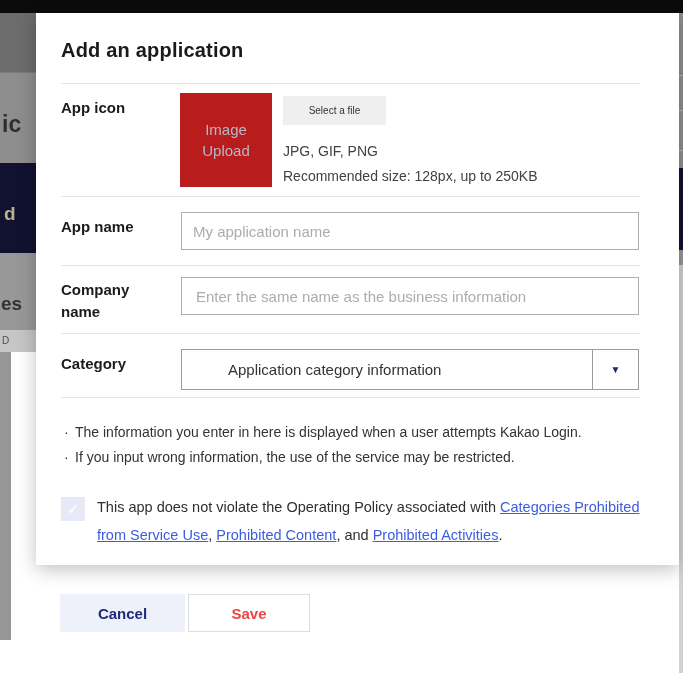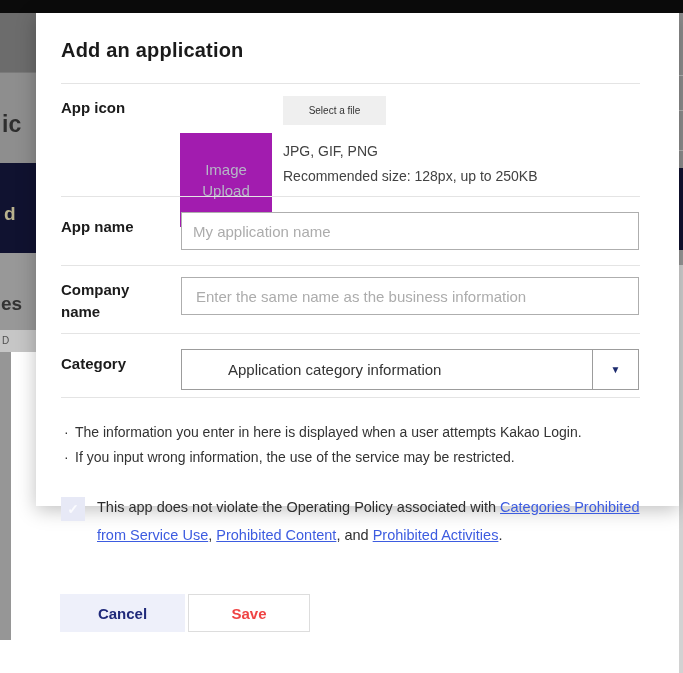--- a/index.html
+++ b/index.html
@@ -25,31 +25,31 @@
   .bg-right{position:absolute;left:679px;top:0;width:4px;height:673px;overflow:hidden;}
   .rseg{position:absolute;left:0;width:4px;}
   .r1{top:0;height:13px;background:#0b0b0b;}
   .r2{top:13px;height:155px;background:#8e8e8e;}
   .r2 b{position:absolute;left:0;width:4px;height:1px;background:#b5b5b5;display:block;}
   .r3{top:168px;height:82px;background:#101230;}
   .r4{top:250px;height:15px;background:#989898;}
   .r5{top:265px;height:408px;background:#d2d2d2;}
 
   
-  .modal{position:absolute;left:36px;top:13px;width:643px;height:493px;background:#fff;
+  .modal{position:absolute;left:36px;top:13px;width:643px;height:552px;background:#fff;
          box-shadow:0 4px 18px rgba(0,0,0,0.25);}
   .modal .title{position:absolute;left:25px;top:26px;font-size:20px;font-weight:bold;color:#1a1a1a;letter-spacing:.2px;}
   .hr{position:absolute;left:25px;width:579px;height:1px;background:#e4e4e4;}
   .hr1{top:70px;} .hr2{top:183px;} .hr3{top:252px;} .hr4{top:320px;} .hr5{top:384px;}
 
   .row-label{position:absolute;left:25px;font-size:15px;font-weight:bold;color:#1b1b1b;line-height:22px;}
   .lab-icon{top:84px;} .lab-appname{top:203px;} .lab-company{top:266px;width:100px;} .lab-category{top:340px;}
 
-  .upload-box{position:absolute;left:144px;top:80px;width:92px;height:94px;background:#a21caf;
-              display:flex;align-items:center;justify-content:center;text-align:center;margin-top:40px;}
+  .upload-box{position:absolute;left:144px;top:80px;width:92px;height:94px;background:#b91c1c;
+              display:flex;align-items:center;justify-content:center;text-align:center;}
   .upload-box .ph{color:#b5b8c6;font-size:15px;line-height:21px;}
   .select-file{position:absolute;left:247px;top:83px;width:103px;height:29px;background:#efefef;border:none;
                font-size:10px;color:#333;cursor:pointer;}
   .fmt{position:absolute;left:247px;top:130px;font-size:14px;color:#424242;}
   .rec{position:absolute;left:247px;top:155px;font-size:14px;color:#424242;}
 
   .txt-input{position:absolute;left:145px;width:458px;height:38px;border:1px solid #aeaeae;background:#fff;
              font-size:15px;color:#333;padding:0 14px;outline:none;}
   .txt-input::placeholder{color:#acacac;opacity:1;}
   .in-appname{top:199px;padding-left:11px;} .in-company{top:264px;}

